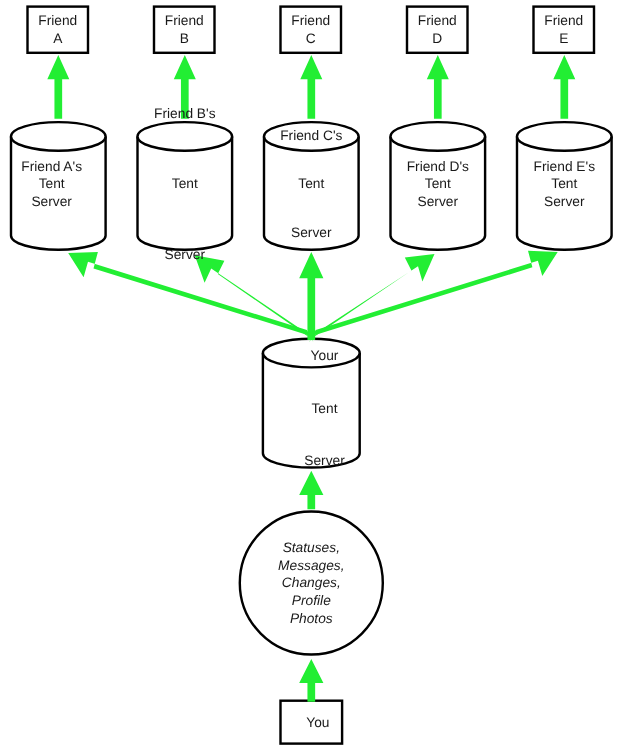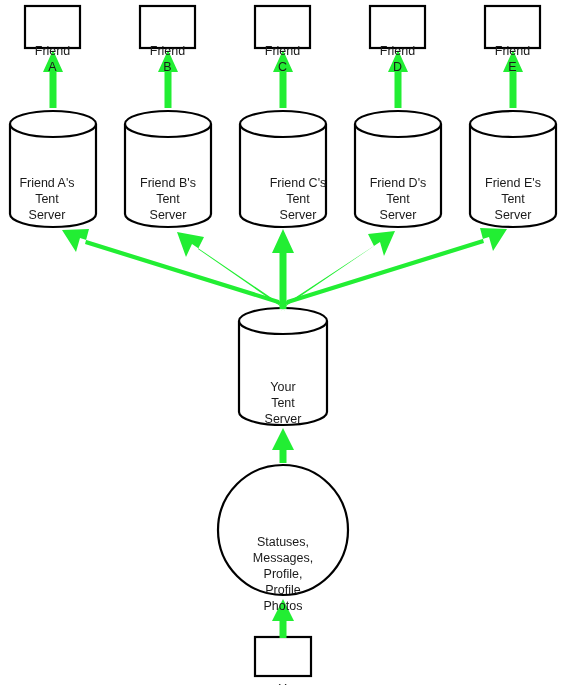--- a/index.html
+++ b/index.html
@@ -33,21 +33,20 @@
     flex-direction: column;
     align-items: center;
     justify-content: center;
     text-align: center;
     color: #1a1a1a;
     font-family: "Liberation Sans", sans-serif;
     font-size: 12.5px;
     line-height: 16px;
     pointer-events: none;
     white-space: pre-line;
-    margin-top: 32px;
   }
   .node-label span { display: block; }
 </style>
 </head>
 <body>
 
 <div id="diagram-root">
 
   <svg id="diagram-svg" viewBox="0 0 566 685" xmlns="http://www.w3.org/2000/svg">
 
@@ -170,51 +169,51 @@
   <div class="node-label" style="left:485px; top:6px; width:55px; height:42px;">
     <span>Friend</span>
     <span>E</span>
   </div>
 
   <div class="node-label" style="left:0; top:139px; width:94px; height:56px;">
     <span>Friend A's</span>
     <span>Tent</span>
     <span>Server</span>
   </div>
-  <div class="node-label" style="left:121px; top:139px; width:94px; height:56px;">
+  <div class="node-label" style="left:121px; top:139px; width:94px; height:56px;gap:48px;">
     <span>Friend B's</span>
     <span>Tent</span>
     <span>Server</span>
   </div>
-  <div class="node-label" style="left:251px; top:139px; width:94px; height:56px;">
+  <div class="node-label" style="left:236px; top:139px; width:94px; height:56px;gap:28px;">
     <span>Friend C's</span>
     <span>Tent</span>
     <span>Server</span>
   </div>
   <div class="node-label" style="left:351px; top:139px; width:94px; height:56px;">
     <span>Friend D's</span>
     <span>Tent</span>
     <span>Server</span>
   </div>
   <div class="node-label" style="left:466px; top:139px; width:94px; height:56px;text-align:center;">
     <span>Friend E's</span>
     <span>Tent</span>
     <span>Server</span>
   </div>
 
-  <div class="node-label" style="left:236px; top:343px; width:94px; height:56px;">
+  <div class="node-label" style="left:248px; top:343px; width:94px; height:56px;gap:32px;">
     <span>Your</span>
     <span>Tent</span>
     <span>Server</span>
   </div>
 
-  <div class="node-label" style="left:213px; top:502px; width:140px; height:80px;">
+  <div class="node-label" style="left:213px; top:490px; width:140px; height:80px;font-style:italic;">
     <span>Statuses,</span>
     <span>Messages,</span>
-    <span>Profile,</span>
+    <span>Changes,</span>
     <span>Profile</span>
     <span>Photos</span>
   </div>
 
   <div class="node-label" style="left:255px; top:637px; width:68px; height:39px;">
     <span>You</span>
   </div>
 
 </div>
 

